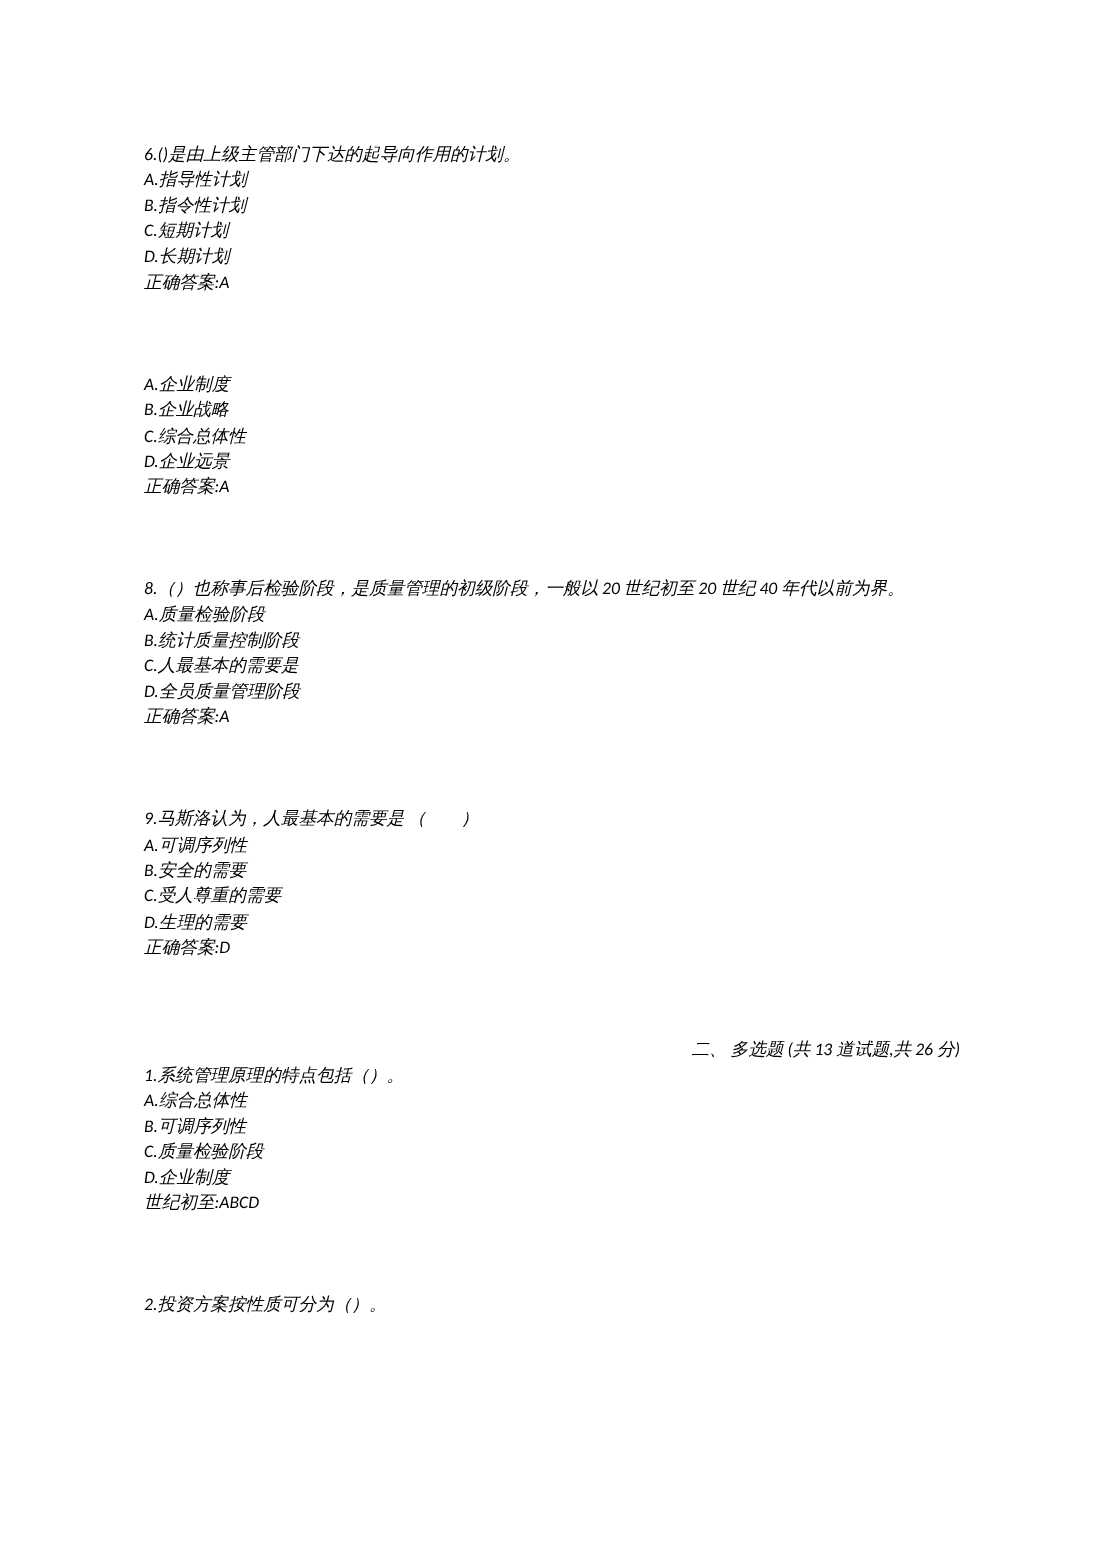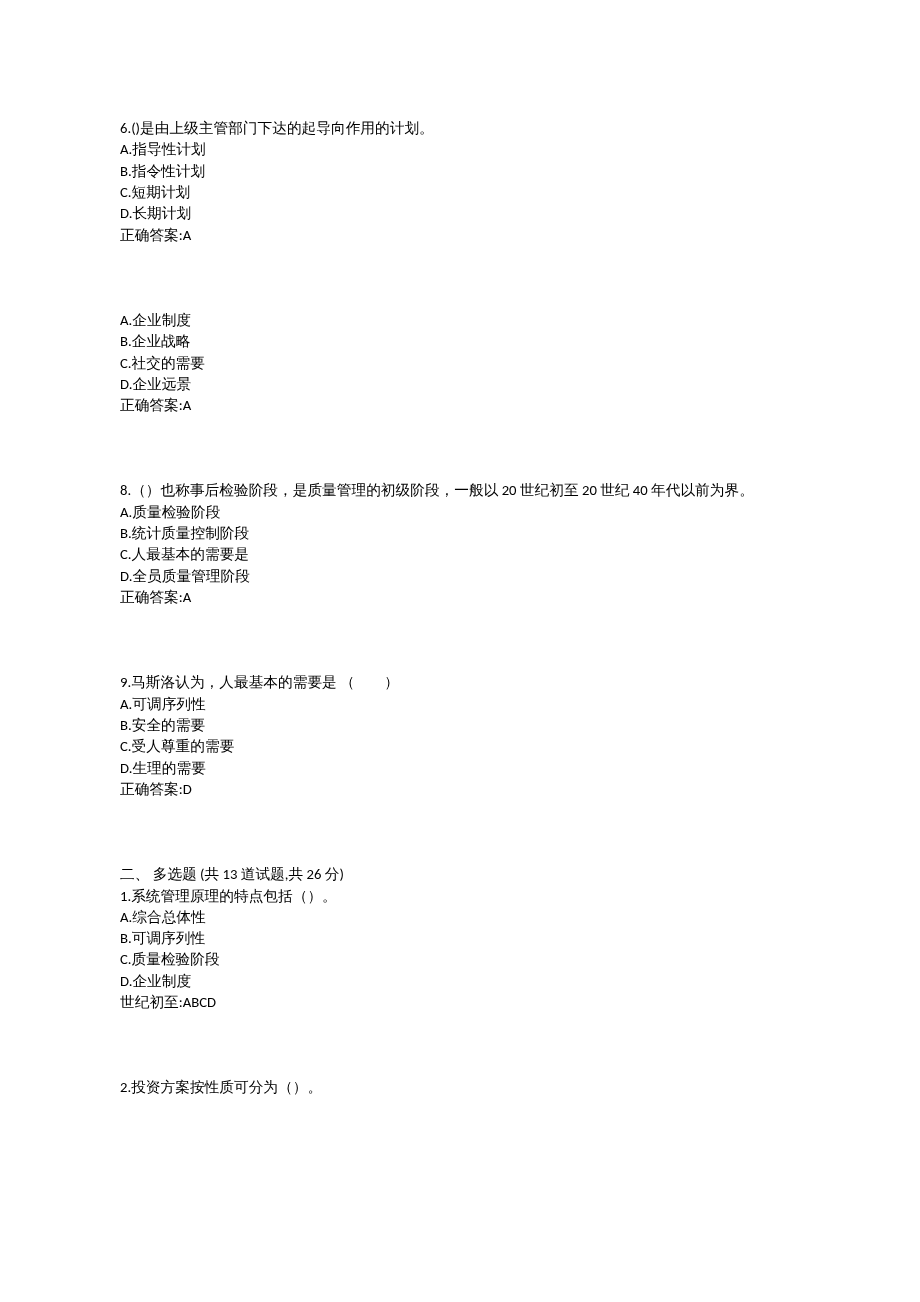--- a/index.html
+++ b/index.html
@@ -15,41 +15,43 @@
     color: #000000;
     padding: 118px 120px 80px 120px;
     box-sizing: border-box;
   }
   .question-block {
     margin-bottom: 64px;
   }
   .question-block p {
     margin: 0;
     padding: 0;
+    font-style: italic;
   }
   .section-header {
     margin-bottom: 0;
+    text-align: right;
   }
 </style>
 </head>
 <body>
 
 <div class="question-block">
   <p>6.()是由上级主管部门下达的起导向作用的计划。</p>
   <p>A.指导性计划</p>
   <p>B.指令性计划</p>
   <p>C.短期计划</p>
   <p>D.长期计划</p>
   <p>正确答案:A</p>
 </div>
 
 <div class="question-block">
   <p>A.企业制度</p>
   <p>B.企业战略</p>
-  <p>C.社交的需要</p>
+  <p>C.综合总体性</p>
   <p>D.企业远景</p>
   <p>正确答案:A</p>
 </div>
 
 <div class="question-block">
   <p>8.（）也称事后检验阶段，是质量管理的初级阶段，一般以 20 世纪初至 20 世纪 40 年代以前为界。</p>
   <p>A.质量检验阶段</p>
   <p>B.统计质量控制阶段</p>
   <p>C.人最基本的需要是</p>
   <p>D.全员质量管理阶段</p>

